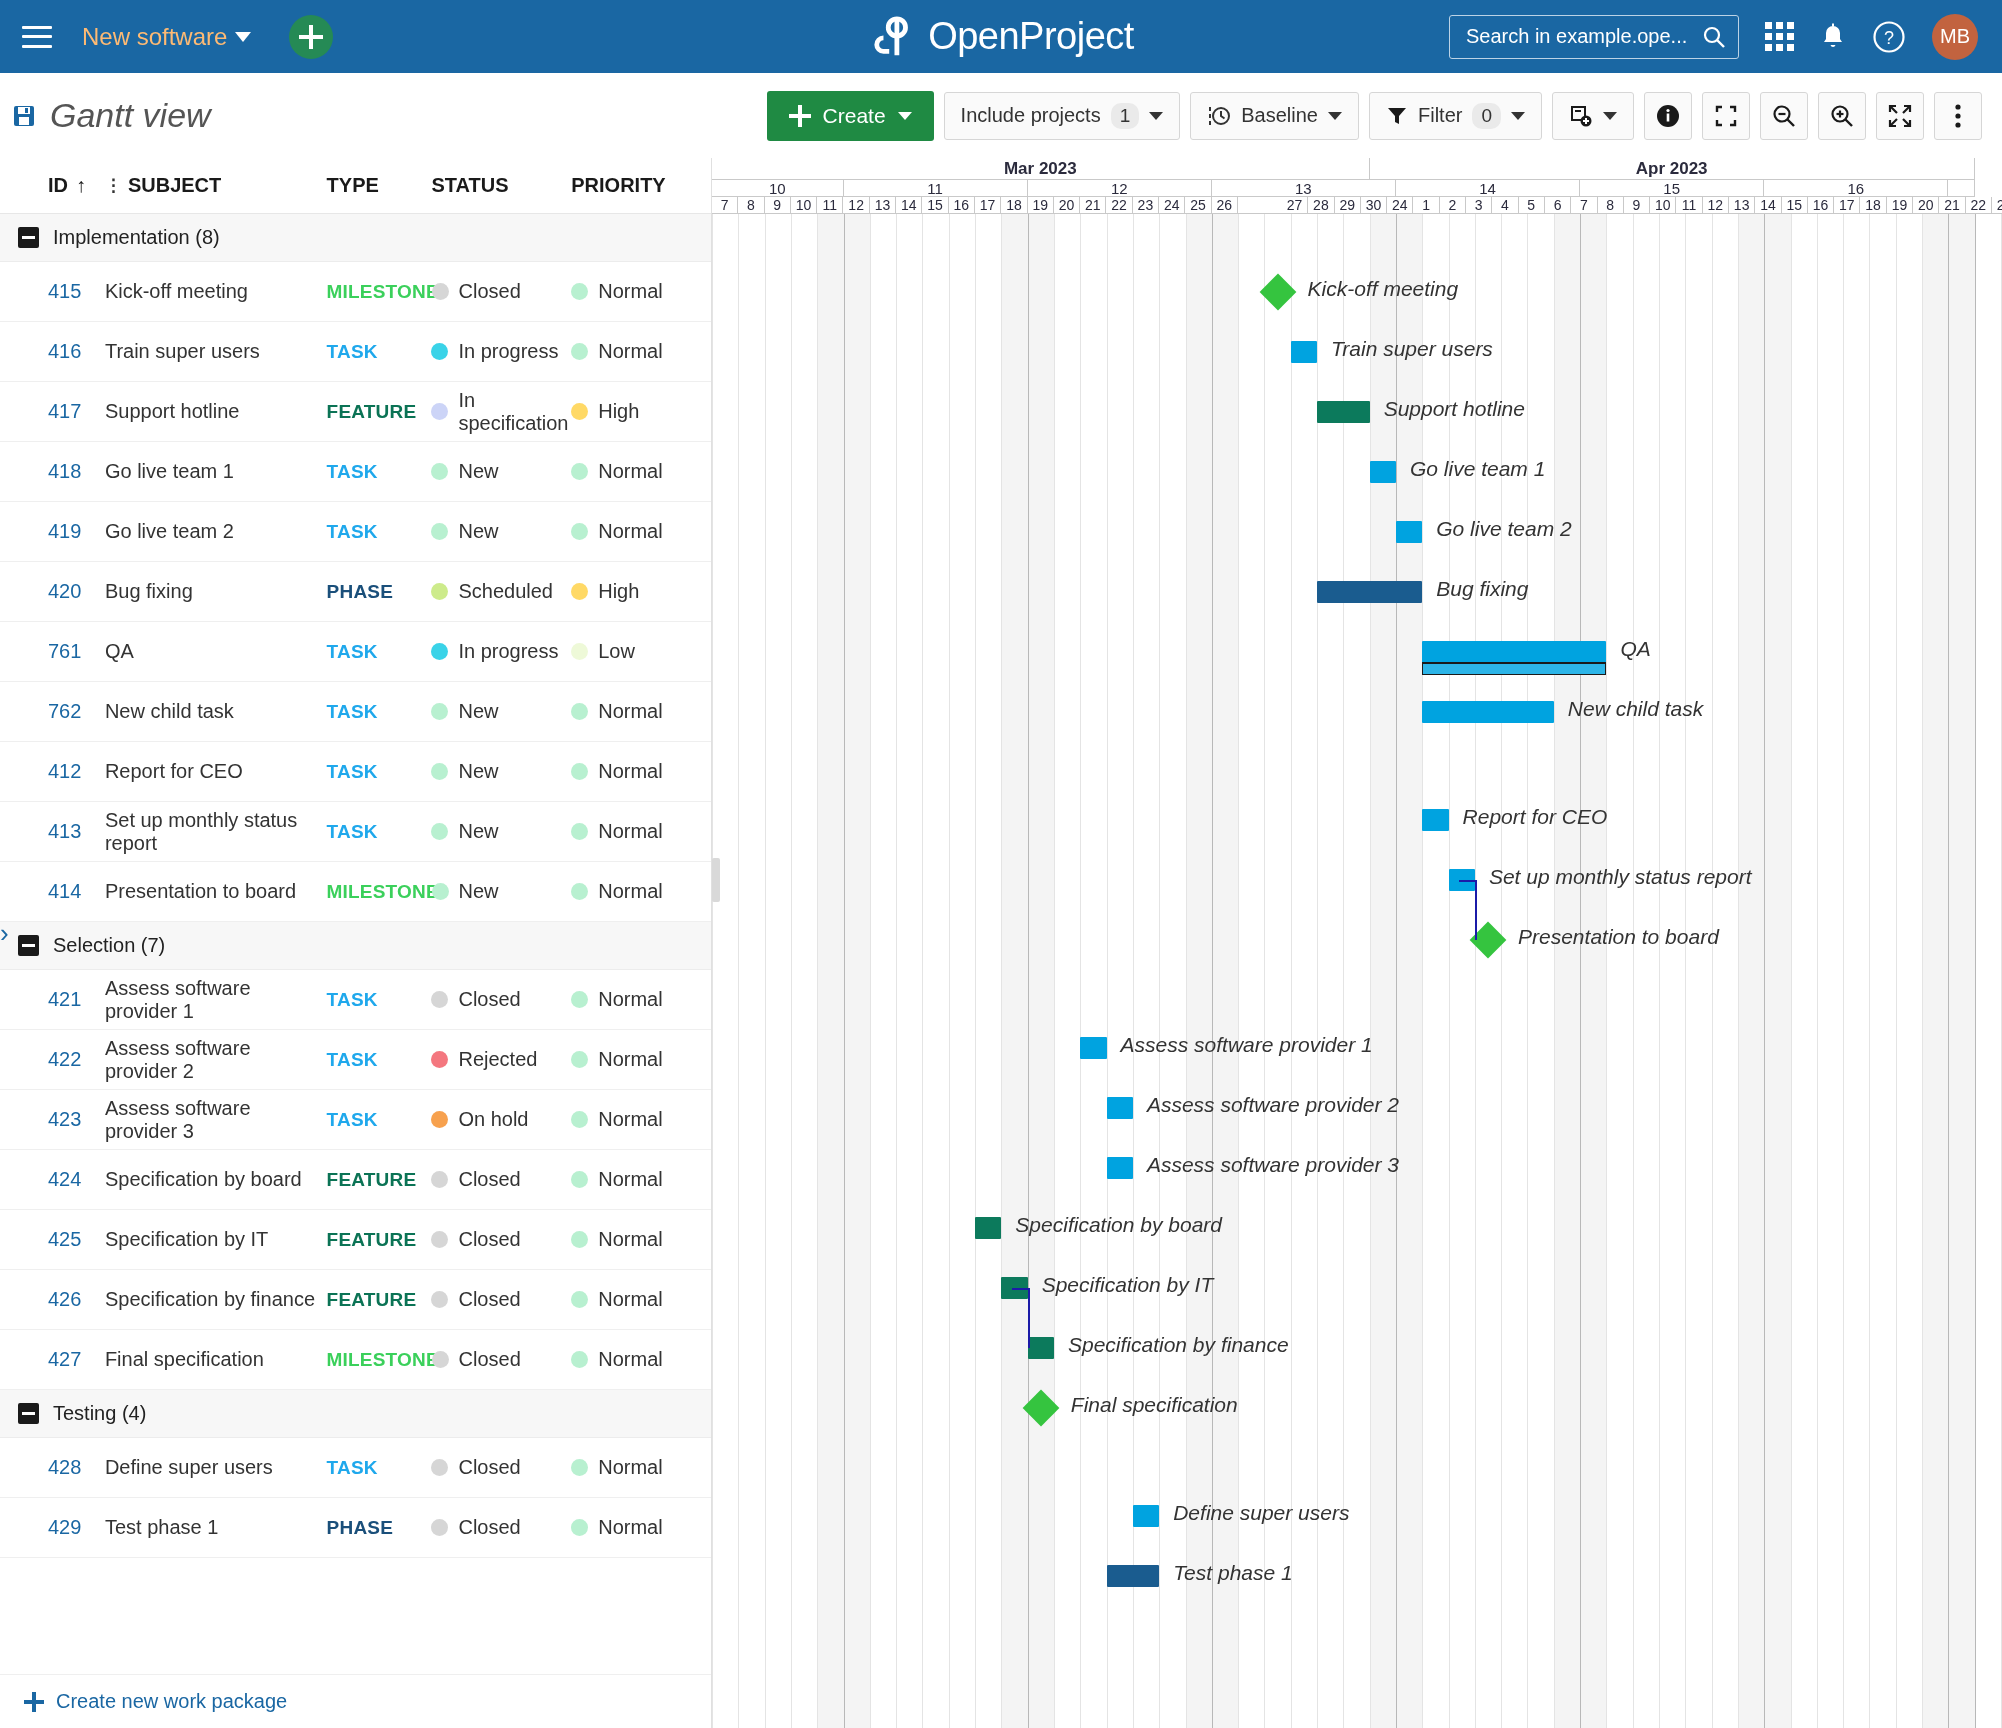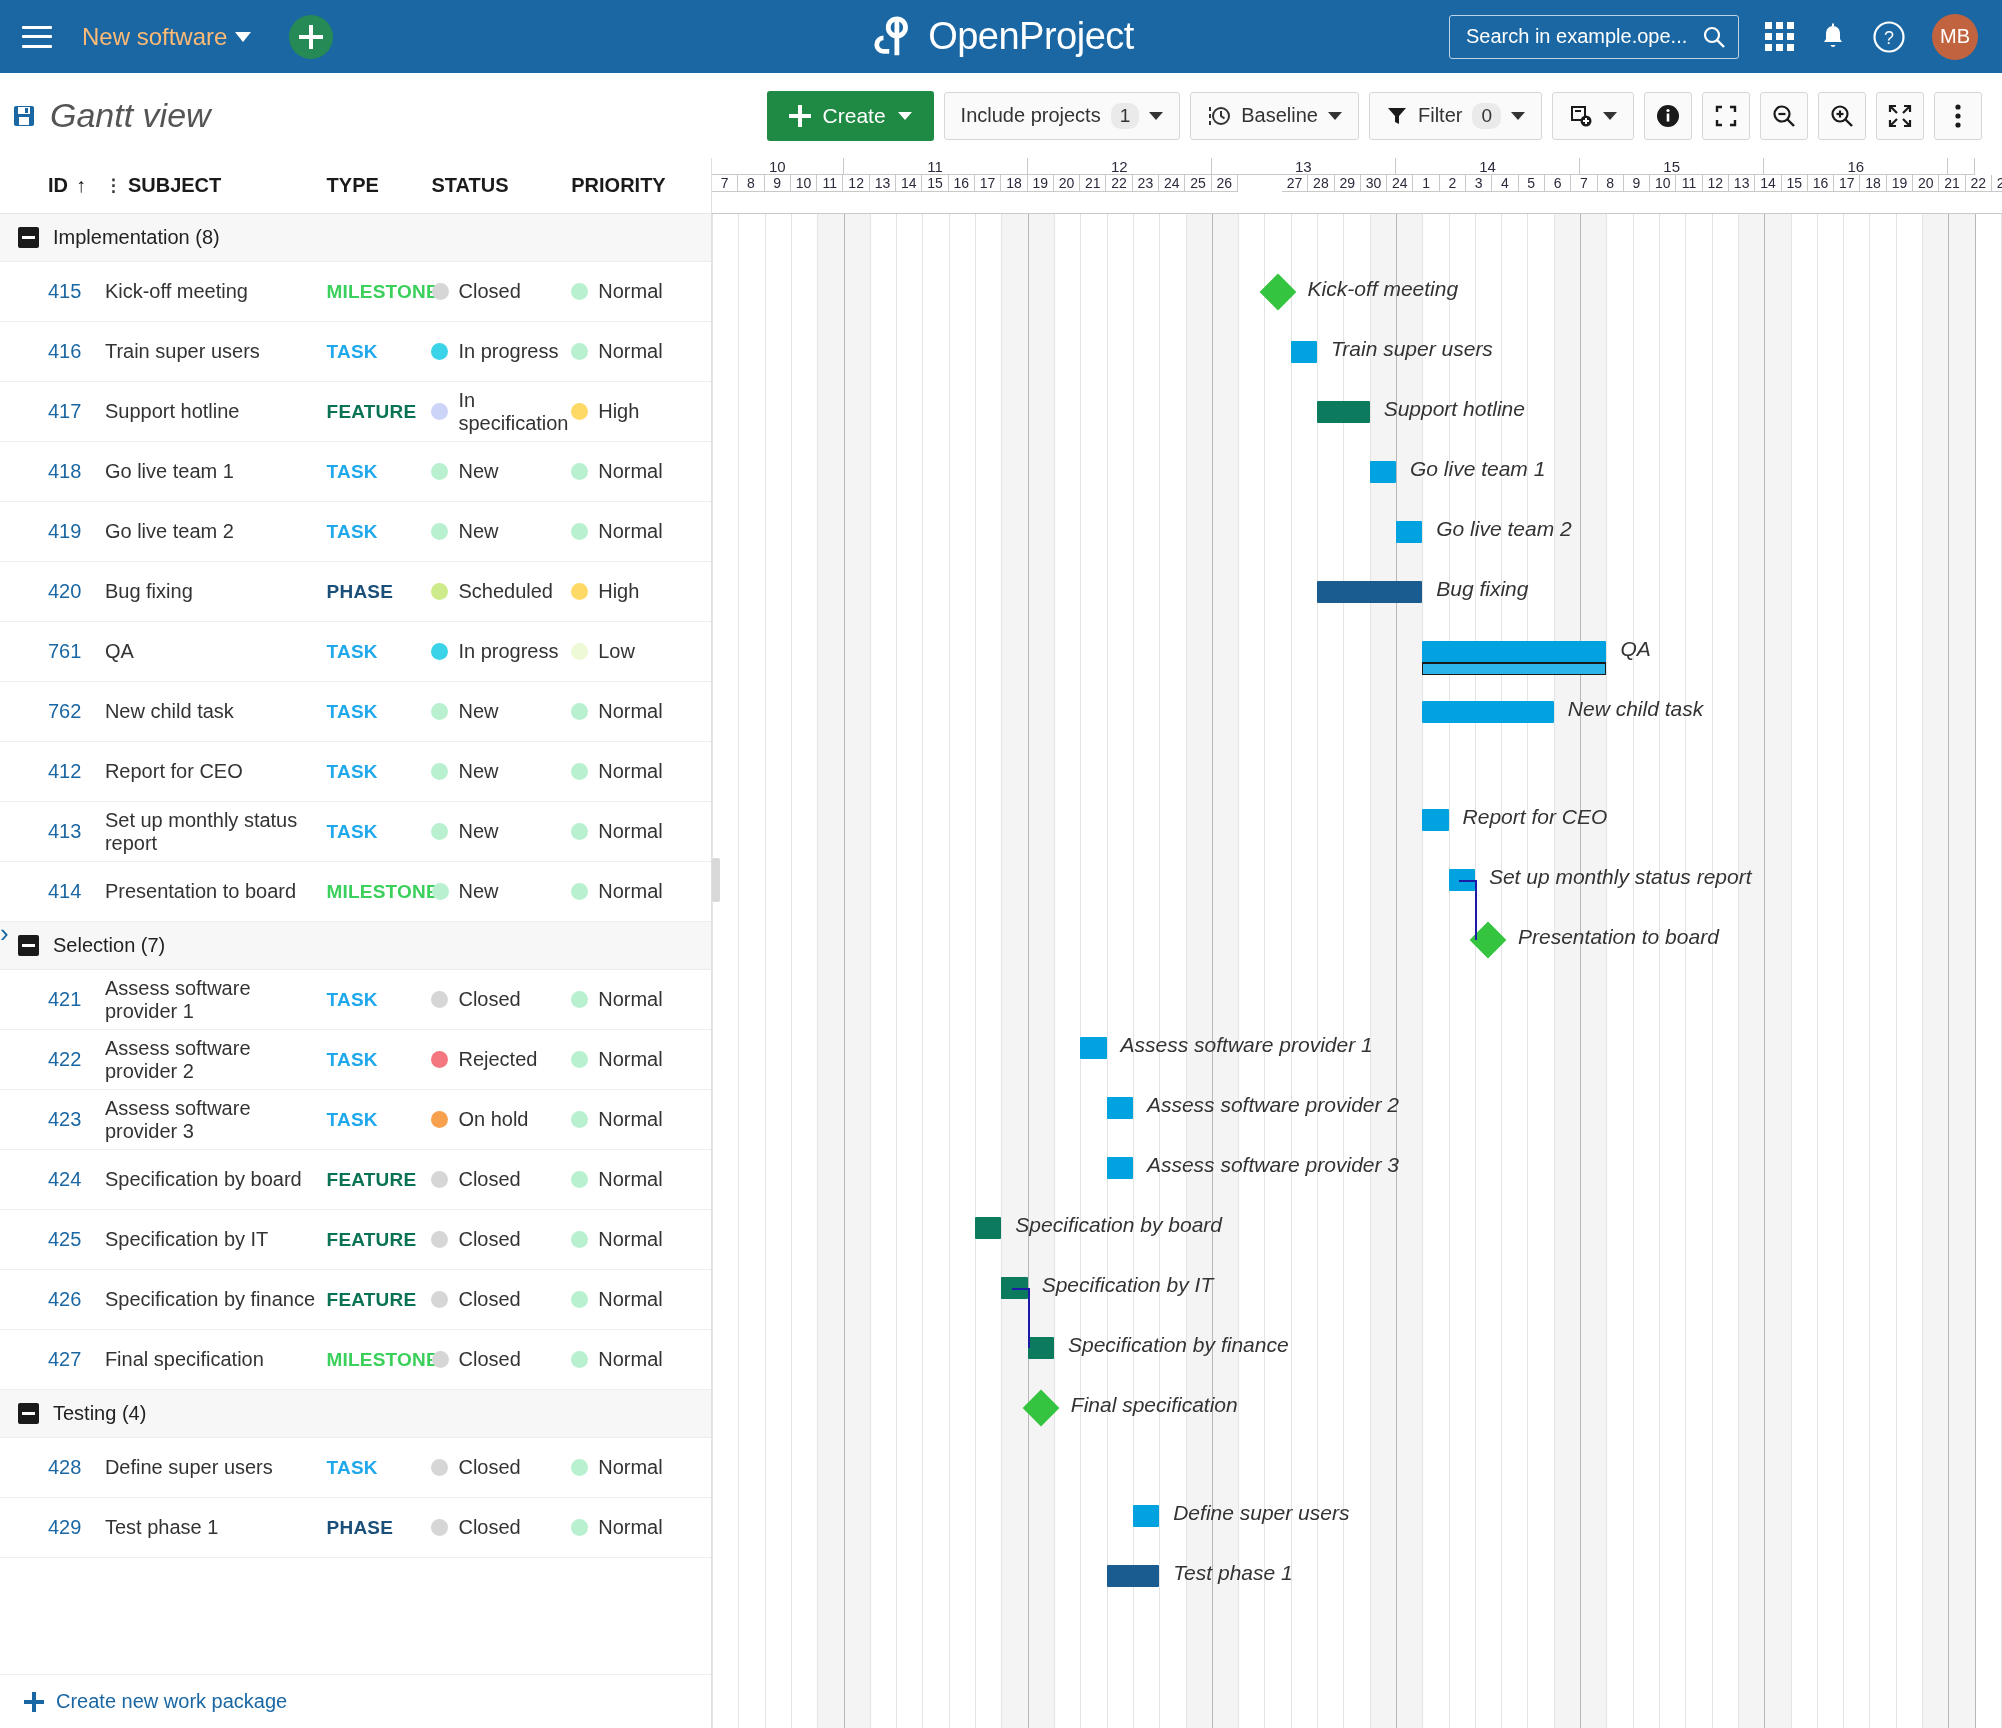--- a/index.html
+++ b/index.html
@@ -693,20 +693,24 @@
         </div>
       </div>
     <div id="create-wp">
       <span class="plus-blue"></span>
       <span>Create new work package</span>
     </div>
   </div>
 
   <div id="gantt-pane">
     <div id="gantt-header">
+      <div class="gh-months" id="gh-months">
+          <div class="gh-cell" style="width: 657.653px; flex: 0 0 657.653px;">Mar 2023</div>
+          <div class="gh-cell" style="width: 605.041px; flex: 0 0 605.041px;">Apr 2023</div>
+        </div>
       <div class="gh-weeks" id="gh-weeks">
           <div class="gh-cell" style="width: 131.531px; flex: 0 0 131.531px;">10</div>
           <div class="gh-cell" style="width: 184.143px; flex: 0 0 184.143px;">11</div>
           <div class="gh-cell" style="width: 184.143px; flex: 0 0 184.143px;">12</div>
           <div class="gh-cell" style="width: 184.143px; flex: 0 0 184.143px;">13</div>
           <div class="gh-cell" style="width: 184.143px; flex: 0 0 184.143px;">14</div>
           <div class="gh-cell" style="width: 184.143px; flex: 0 0 184.143px;">15</div>
           <div class="gh-cell" style="width: 184.143px; flex: 0 0 184.143px;">16</div>
           <div class="gh-cell" style="width: 26.3061px; flex: 0 0 26.3061px;"></div>
         </div>

